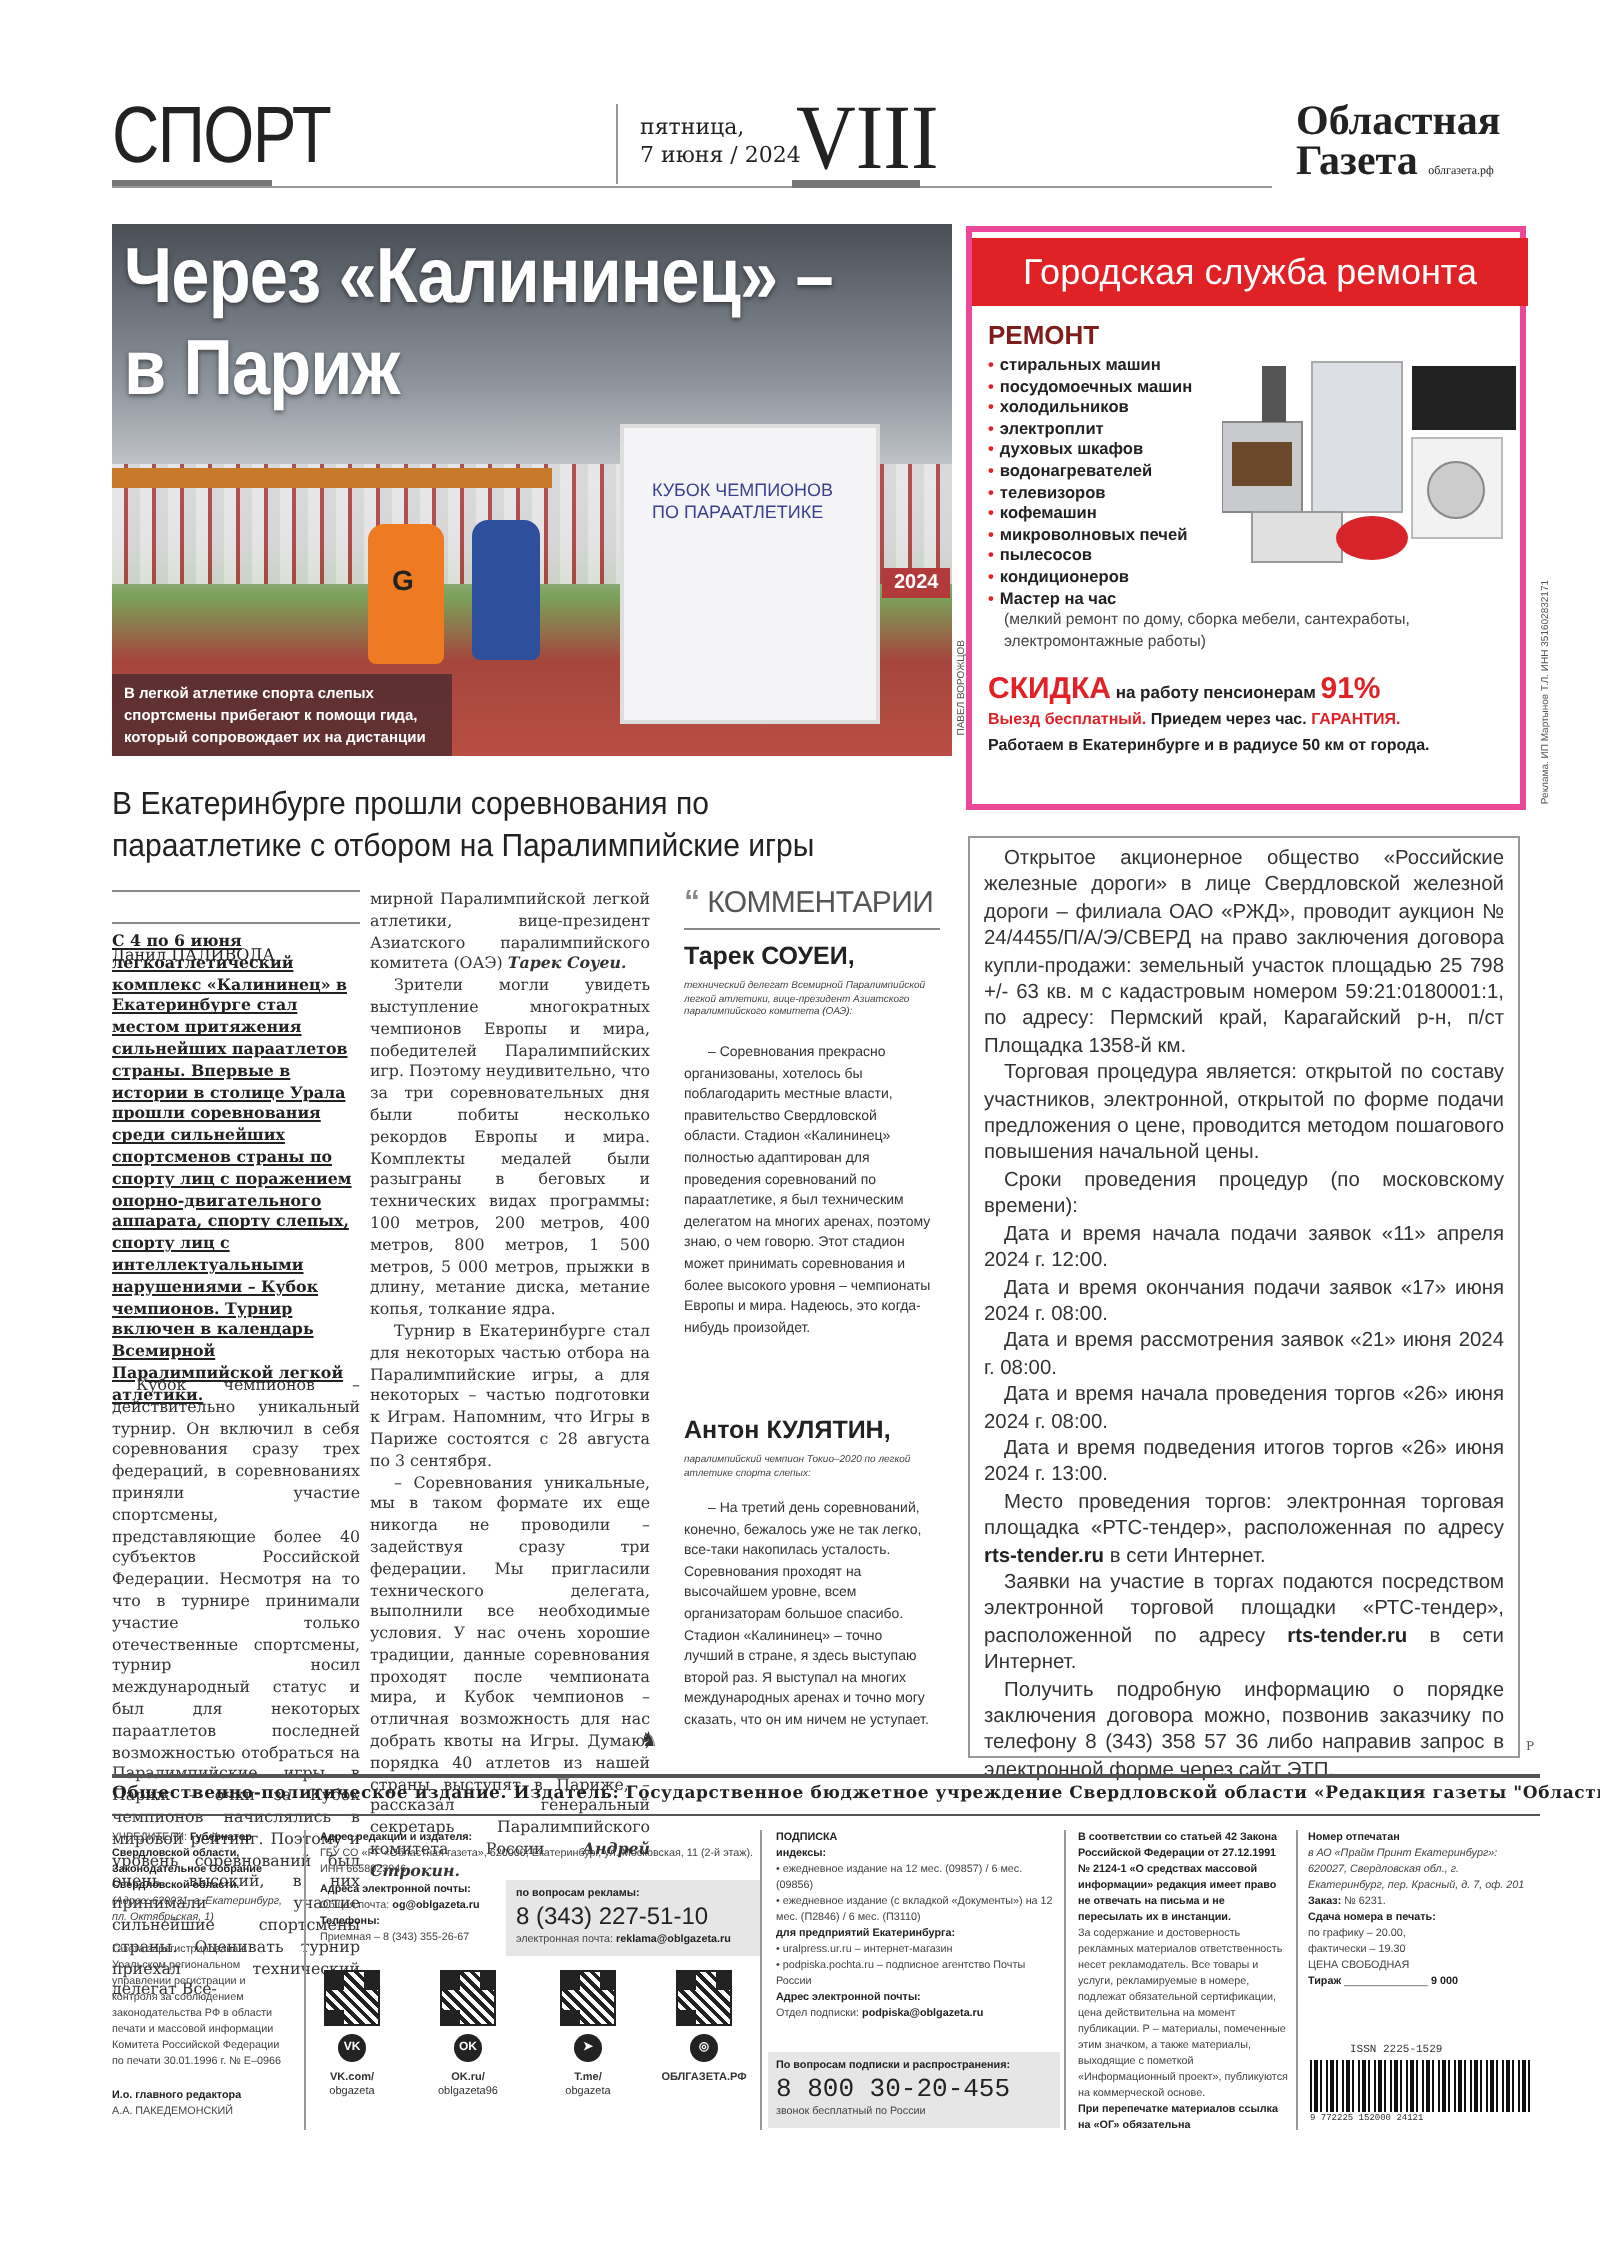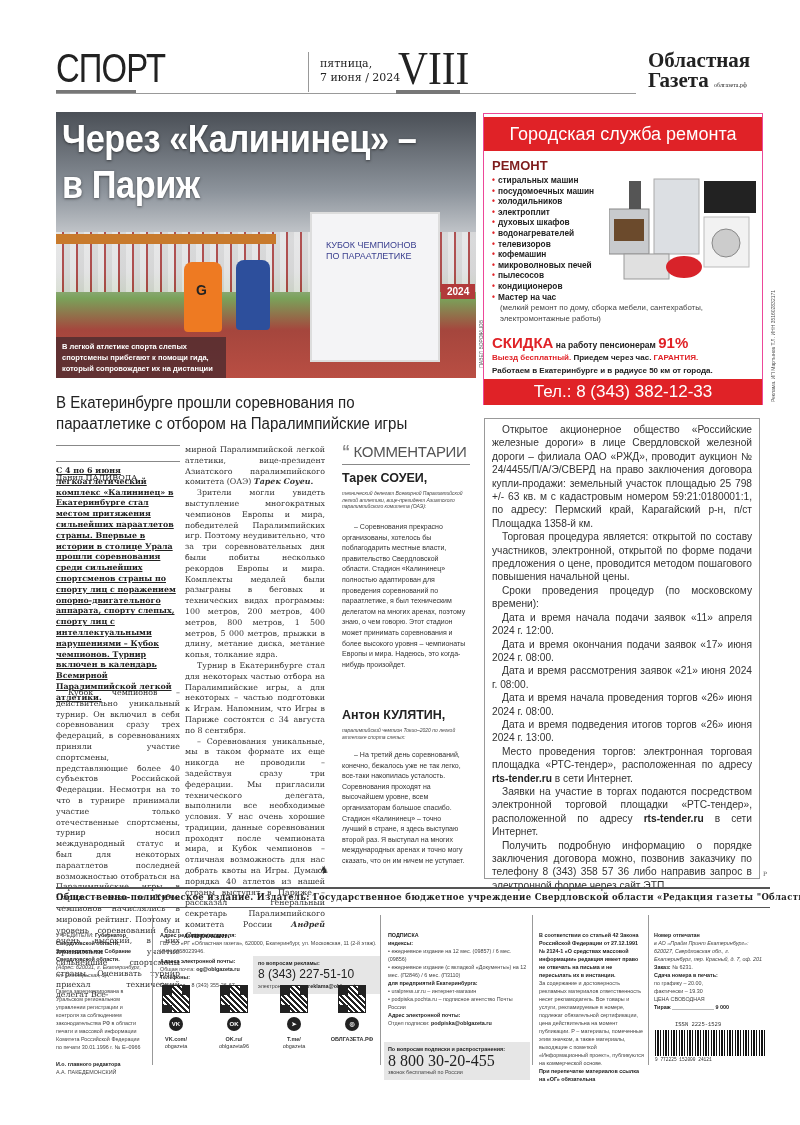--- a/index.html
+++ b/index.html
@@ -26,21 +26,21 @@
   #hero .runner2 { position:absolute; left:180px; top:148px; width:34px; height:70px; background:#2d4f9c; border-radius:8px 8px 4px 4px; }
   #hero .g-letter { position:absolute; left:140px; top:170px; font-family:"Liberation Sans",sans-serif; font-weight:bold; font-size:14px; color:#222; }
   #hero .year-badge { position:absolute; left:385px; top:172px; background:#b23a3a; color:#fff; font-family:"Liberation Sans",sans-serif; font-weight:bold; font-size:10px; padding:2px 6px; }
   #headline { position:absolute; left:6px; top:4px; font-family:"Liberation Sans",sans-serif; font-weight:bold; color:#fff; font-size:39px; line-height:46px; letter-spacing:-0.5px; text-shadow:0 1px 3px rgba(0,0,0,.5); transform: scaleX(0.88); transform-origin: left; width:470px; }
   #caption { position:absolute; left:0; bottom:0; width:170px; background:rgba(70,40,45,.75); color:#fff; font-family:"Liberation Sans",sans-serif; font-size:7.5px; font-weight:bold; line-height:11px; padding:4px 6px; }
   #photo-credit { left: 478px; top: 320px; font-family:"Liberation Sans",sans-serif; font-size:5px; color:#555; writing-mode: vertical-rl; transform: rotate(180deg); }
 
   #subhead { left: 56px; top: 392px; font-family:"Liberation Sans",sans-serif; font-size:16px; line-height:21px; width:420px; color:#222; transform: scaleX(0.94); transform-origin:left; }
 
   
-  #ad { left: 483px; top: 113px; width: 280px; height: 292px; border:1px solid #ec4899; background:#fff; font-family:"Liberation Sans",sans-serif; }
+  #ad { left: 483px; top: 113px; width: 280px; height: 292px; border:3px solid #ec4899; background:#fff; font-family:"Liberation Sans",sans-serif; }
   #ad-title { position:absolute; left:0; top:3px; width:278px; height:34px; background:#e02227; color:#fff; font-size:18px; line-height:34px; text-align:center; }
   #ad-repair { position:absolute; left:8px; top:44px; font-weight:bold; font-size:13px; color:#7f1d1d; }
   #ad-list { position:absolute; left:8px; top:61px; list-style:none; font-size:8.3px; font-weight:bold; line-height:10.6px; color:#222; }
   #ad-list li::before { content:"•"; color:#e02227; margin-right:3px; }
   #ad-note { position:absolute; left:16px; top:189px; font-size:7.8px; line-height:10.5px; color:#444; width:250px; }
   #ad-appliances { position:absolute; left:125px; top:55px; width:150px; height:115px; }
   #ad-discount { position:absolute; left:8px; top:220px; font-size:8.5px; font-weight:bold; color:#222; }
   #ad-discount .big { color:#e02227; font-size:15px; }
   #ad-exit { position:absolute; left:8px; top:239px; font-size:8px; font-weight:bold; color:#222; }
   #ad-exit .red { color:#e02227; }
@@ -78,21 +78,21 @@
   
   #notice { left: 484px; top: 418px; width: 276px; height: 461px; border:1px solid #999; padding: 4px 7px; font-family:"Liberation Sans",sans-serif; font-size: 10.2px; line-height: 13.4px; color:#333; text-align: justify; }
   #notice p { text-indent: 10px; }
   #notice b { color:#222; }
   #notice-mark { left: 763px; top: 870px; font-size:6px; color:#555; }
 
   
   #foot-rule-top { left: 56px; top: 887px; width: 714px; height: 1.5px; background:#555; }
   #foot-title { left: 56px; top: 892px; font-family:"DejaVu Serif",serif; font-weight:bold; font-size:8.5px; color:#222; letter-spacing: 0.3px; white-space:nowrap; }
   #foot-rule-bot { left: 56px; top: 907px; width: 714px; height: 1px; background:#555; }
-  .fs { font-family:"Liberation Sans",sans-serif; font-size: 5.4px; line-height: 8px; color:#444;margin-top:16px; }
+  .fs { font-family:"Liberation Sans",sans-serif; font-size: 5.4px; line-height: 8px; color:#444; }
   .fs b { color:#222; }
   .vsep { width:1px; background:#999; }
   #f-col1 { left: 56px; top: 915px; width: 90px; }
   #f-col1-2 { left: 56px; top: 971px; width: 90px; }
   #f-col1-3 { left: 56px; top: 1044px; width: 90px; }
   #f-sep1 { left: 152px; top: 915px; height: 150px; }
   #f-col2 { left: 160px; top: 915px; width: 220px; }
   #f-contacts { left: 160px; top: 941px; width: 100px; }
   #f-ad-box { left: 253px; top: 940px; width: 128px; height: 38px; background:#e6e6e6; padding: 3px 5px; }
   #f-ad-box .ph { font-size: 12px; line-height: 15px; color:#222; font-family:"Liberation Sans",sans-serif; }
@@ -100,21 +100,21 @@
       linear-gradient(#222,#222) 0 0/9px 9px no-repeat,
       linear-gradient(#222,#222) 19px 0/9px 9px no-repeat,
       linear-gradient(#222,#222) 0 19px/9px 9px no-repeat,
       repeating-linear-gradient(45deg,#222 0 2px,#fff 2px 4px) ;
     border:1px solid #222; }
   .soc { width: 14px; height: 14px; border-radius: 50%; background:#222; color:#fff; font-family:"Liberation Sans",sans-serif; font-size: 6px; line-height:14px; text-align:center; font-weight:bold; }
   .soc-label { font-family:"Liberation Sans",sans-serif; font-size:5.5px; line-height:7px; text-align:center; color:#333; width:50px; }
   #f-sep2 { left: 380px; top: 915px; height: 150px; }
   #f-col3 { left: 388px; top: 915px; width: 140px; }
   #f-sub-box { left: 384px; top: 1026px; width: 146px; height: 38px; background:#e6e6e6; padding: 3px 4px; }
-  #f-sub-box .ph { font-size: 16px; line-height: 15px; color:#222; font-family:Liberation Serif, serif; }
+  #f-sub-box .ph { font-size: 13px; line-height: 15px; color:#222; font-family:Liberation Mono, monospace; }
   #f-sep3 { left: 532px; top: 915px; height: 150px; }
   #f-col4 { left: 539px; top: 915px; width: 105px; }
   #f-sep4 { left: 648px; top: 915px; height: 150px; }
   #f-col5 { left: 654px; top: 915px; width: 115px; }
   #barcode { left: 655px; top: 1030px; width: 112px; height: 26px; background: repeating-linear-gradient(90deg,#111 0 1px,#fff 1px 2px,#111 2px 4px,#fff 4px 5px,#111 5px 6px,#fff 6px 8px); }
   #issn { left: 675px; top: 1021px; font-family:"Liberation Mono",monospace; font-size:5.5px; color:#333; }
   #ean { left: 655px; top: 1057px; font-family:"Liberation Mono",monospace; font-size:4.5px; color:#333; }
 </style>
 </head>
 <body>
@@ -189,35 +189,34 @@
     <span class="big">СКИДКА</span>
     <span>на работу пенсионерам</span>
     <span class="big">91%</span>
   </div>
   <div id="ad-exit">
     <span class="red">Выезд бесплатный.</span>
     <span>Приедем через час.</span>
     <span class="red">ГАРАНТИЯ.</span>
   </div>
   <div id="ad-work">Работаем в Екатеринбурге и в радиусе 50 км от города.</div>
-  <div id="ad-phone">Тел.: 8 (343) 382-12-33</div>
 </div>
 <div class="abs" id="ad-legal">Реклама. ИП Мартынов Т.Л. ИНН 351602832171</div>
 
 <div class="abs" id="author-rule"></div>
 <div class="abs" id="author">Данил ПАЛИВОДА</div>
 <div class="abs" id="author-rule2"></div>
 <div class="abs" id="lead">С 4 по 6 июня легкоатлетический комплекс «Калининец» в Екатеринбурге стал местом притяжения сильнейших параатлетов страны. Впервые в истории в столице Урала прошли соревнования среди сильнейших спортсменов страны по спорту лиц с поражением опорно-двигательного аппарата, спорту слепых, спорту лиц с интеллектуальными нарушениями – Кубок чемпионов. Турнир включен в календарь Всемирной Паралимпийской легкой атлетики.</div>
 <div class="abs col-text" id="col1">
   <p>Кубок чемпионов – действительно уникальный турнир. Он включил в себя соревнования сразу трех федераций, в соревнованиях приняли участие спортсмены, представляющие более 40 субъектов Российской Федерации. Несмотря на то что в турнире принимали участие только отечественные спортсмены, турнир носил международный статус и был для некоторых параатлетов последней возможностью отобраться на Паралимпийские игры в Париж – очки за Кубок чемпионов начислялись в мировой рейтинг. Поэтому и уровень соревнований был очень высокий, в них принимали участие сильнейшие спортсмены страны. Оценивать турнир приехал технический делегат Все-</p>
 </div>
 <div class="abs col-text" id="col2">
   <p class="first"><span>мирной Паралимпийской легкой атлетики, вице-президент Азиатского паралимпийского комитета (ОАЭ)</span> <b><i>Тарек Соуеи.</i></b></p>
   <p>Зрители могли увидеть выступление многократных чемпионов Европы и мира, победителей Паралимпийских игр. Поэтому неудивительно, что за три соревновательных дня были побиты несколько рекордов Европы и мира. Комплекты медалей были разыграны в беговых и технических видах программы: 100 метров, 200 метров, 400 метров, 800 метров, 1 500 метров, 5 000 метров, прыжки в длину, метание диска, метание копья, толкание ядра.</p>
-  <p>Турнир в Екатеринбурге стал для некоторых частью отбора на Паралимпийские игры, а для некоторых – частью подготовки к Играм. Напомним, что Игры в Париже состоятся с 34 августа по 8 сентября.</p>
+  <p>Турнир в Екатеринбурге стал для некоторых частью отбора на Паралимпийские игры, а для некоторых – частью подготовки к Играм. Напомним, что Игры в Париже состоятся с 28 августа по 3 сентября.</p>
   <p><span>– Соревнования уникальные, мы в таком формате их еще никогда не проводили – задействуя сразу три федерации. Мы пригласили технического делегата, выполнили все необходимые условия. У нас очень хорошие традиции, данные соревнования проходят после чемпионата мира, и Кубок чемпионов – отличная возможность для нас добрать квоты на Игры. Думаю, порядка 40 атлетов из нашей страны выступят в Париже, – рассказал генеральный секретарь Паралимпийского комитета России</span> <b><i>Андрей Строкин.</i></b></p>
 </div>
 <div class="abs" id="logo-mark">♞</div>
 
 <div class="abs" id="comments-head"><span class="q">“</span> <span>КОММЕНТАРИИ</span></div>
 <div class="abs" id="comments-rule"></div>
 <div class="abs c-name" id="c1-name">Тарек СОУЕИ,</div>
 <div class="abs c-role" id="c1-role">технический делегат Всемирной Паралимпийской легкой атлетики, вице-президент Азиатского паралимпийского комитета (ОАЭ):</div>
 <div class="abs c-text" id="c1-text"><span class="ind"></span><span>– Соревнования прекрасно организованы, хотелось бы поблагодарить местные власти, правительство Свердловской области. Стадион «Калининец» полностью адаптирован для проведения соревнований по параатлетике, я был техническим делегатом на многих аренах, поэтому знаю, о чем говорю. Этот стадион может принимать соревнования и более высокого уровня – чемпионаты Европы и мира. Надеюсь, это когда-нибудь произойдет.</span></div>
 <div class="abs c-name" id="c2-name">Антон КУЛЯТИН,</div>

